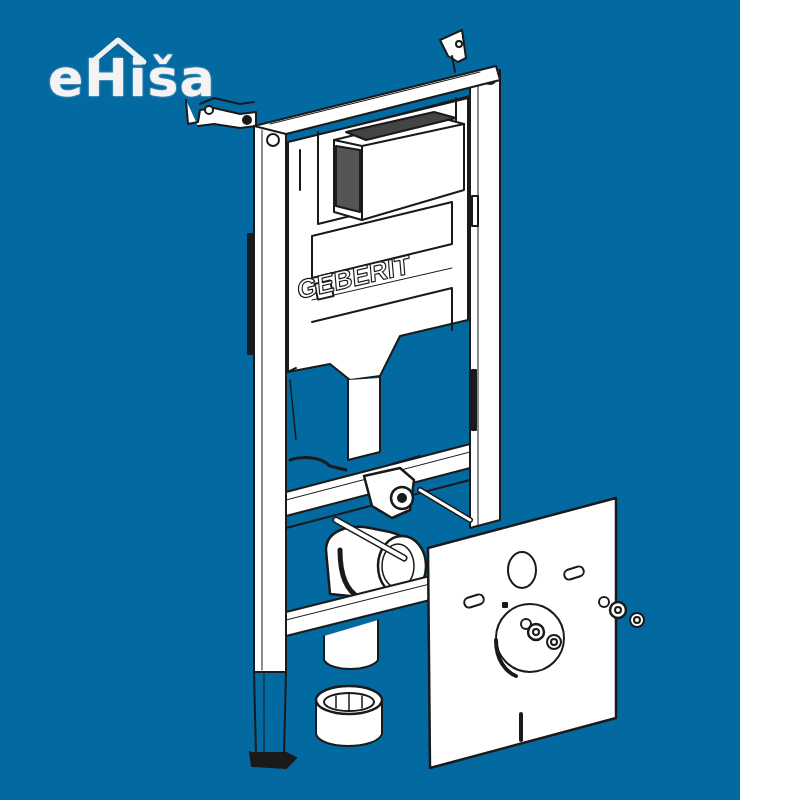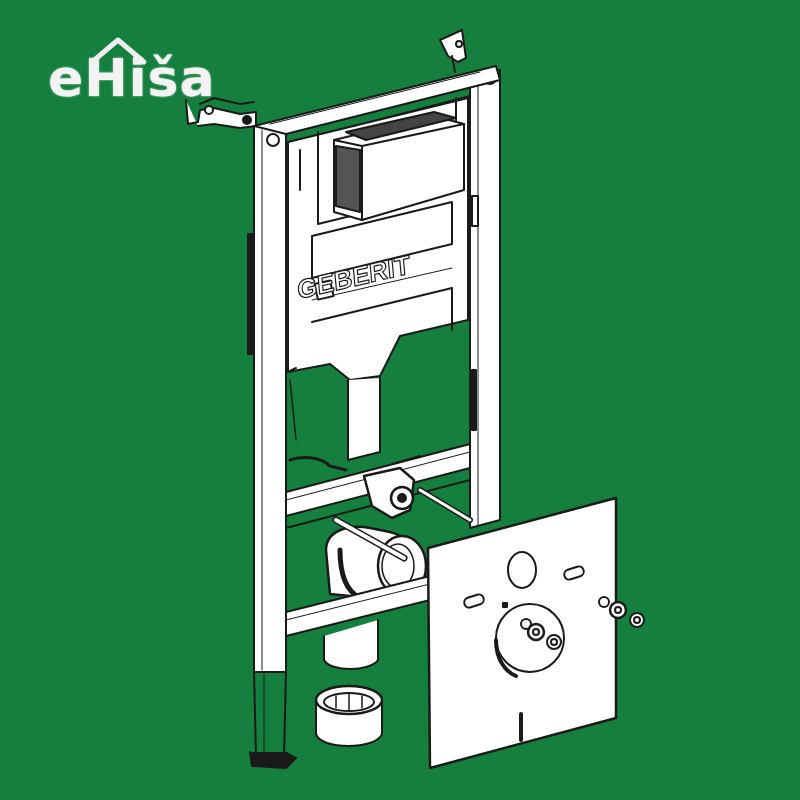--- a/index.html
+++ b/index.html
@@ -1,16 +1,16 @@
 <!DOCTYPE html>
 <html><head>
 <meta charset="utf-8">
 <style>
   html,body{margin:0;padding:0;background:#ffffff;}
-  .canvas{position:relative;width:800px;height:800px;overflow:hidden;background:#15803d;}
+  .canvas{position:relative;width:740px;height:800px;overflow:hidden;background:#0369a1;}
   svg{position:absolute;left:0;top:0;}
   .wm{position:absolute;left:48px;top:48px;font-family:"DejaVu Sans",sans-serif;font-weight:bold;font-size:52px;color:#f3f3f3;letter-spacing:1px;text-shadow:0 0 2px #e8e8e8;}
   .brand{font-family:"Liberation Sans",sans-serif;font-weight:bold;}
 </style>
 </head>
 <body>
 
 <div class="canvas">
   <div class="wm">eHiša</div>
 

